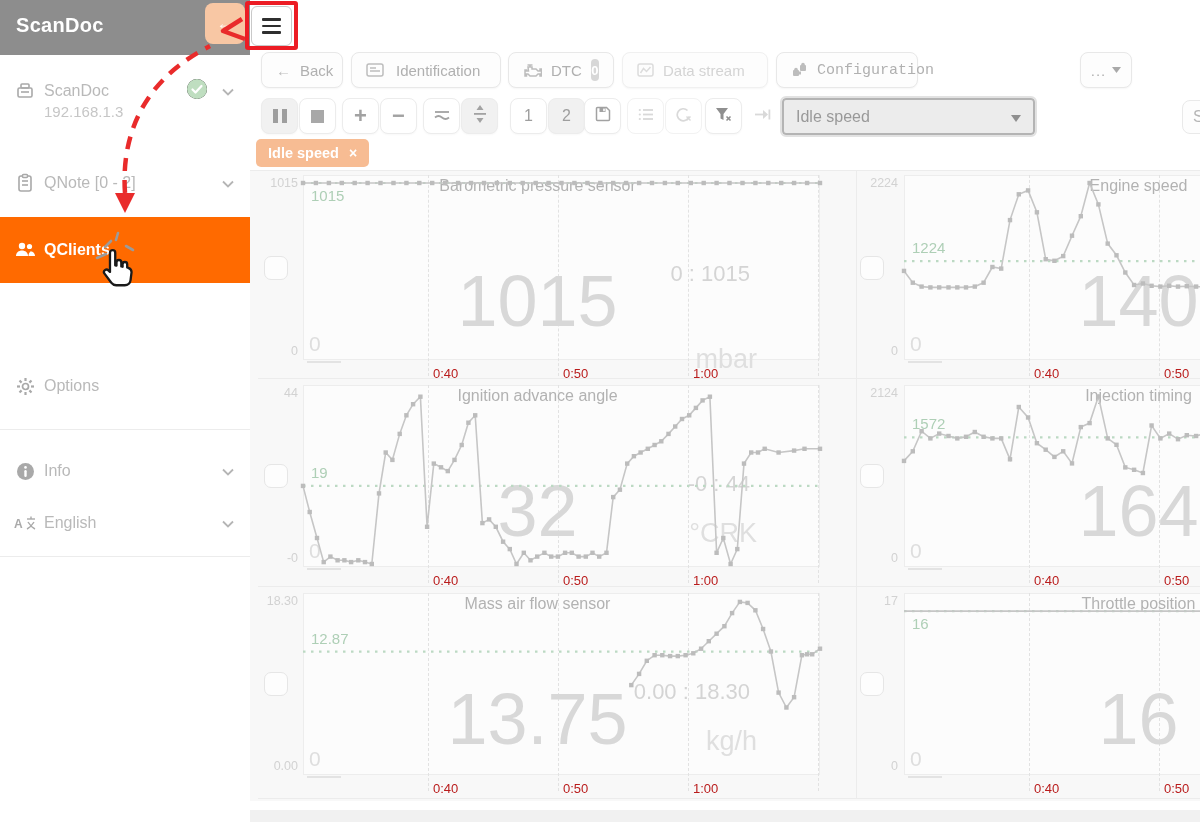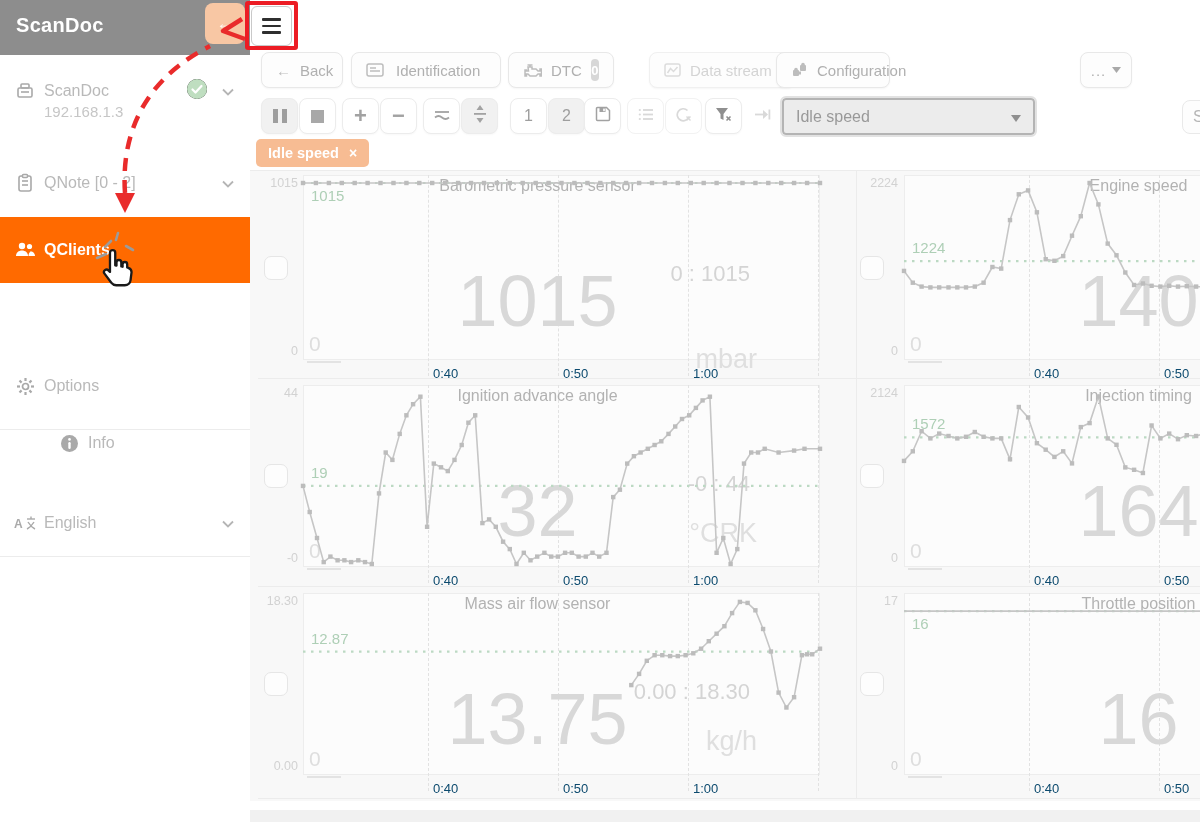--- a/index.html
+++ b/index.html
@@ -16,21 +16,21 @@
   .side-item.active{background:#ff6a00;color:#fff;font-weight:bold;height:66px;}
   .side-item.active .ic{color:#fff;}
   .chev{position:absolute;right:16px;color:#b5b5b5;}
   .divider{position:absolute;left:0;width:250px;height:1px;background:#ececec;}
 
   
   .btn{position:absolute;top:52px;height:36px;border:1px solid #e8e8e8;background:#fdfdfd;border-radius:8px;
        display:flex;align-items:center;gap:9px;padding:0 14px;box-sizing:border-box;color:#b0b0b0;font-size:15px;
        box-shadow:0 1px 2px rgba(0,0,0,.04);white-space:nowrap;}
   .btn .bic{display:flex;color:#bdbdbd;}
-  .btn.dim{color:#d4d4d4;border-color:#f0f0f0;margin-left:27px;}
+  .btn.dim{color:#d4d4d4;border-color:#f0f0f0;}
   .btn.dim .bic{color:#dcdcdc;}
   .badge{width:22px;height:22px;border-radius:11px;background:#d7d7d7;color:#fff;font-size:13px;font-weight:bold;
          display:flex;align-items:center;justify-content:center;}
 
   
   .tb{position:absolute;top:98px;width:37px;height:36px;border:1px solid #ececec;background:#fff;border-radius:8px;
       display:flex;align-items:center;justify-content:center;color:#9e9e9e;font-size:16px;box-sizing:border-box;
       box-shadow:0 1px 2px rgba(0,0,0,.03);}
   .tb.pressed{background:#f1f1f1;}
   .tb.dis{color:#d9d9d9;border-color:#f2f2f2;box-shadow:none;}
@@ -56,21 +56,21 @@
   .plot{position:absolute;background:#fcfcfc;border:1px solid #ededed;box-sizing:border-box;}
   .gline{position:absolute;width:1px;border-left:1px dashed #e2e2e2;}
   .c-title{position:absolute;text-align:center;font-size:16px;color:#b2b2b2;white-space:nowrap;z-index:3;}
   .c-big{position:absolute;text-align:center;font-size:72px;color:#d8d8d8;line-height:1;white-space:nowrap;z-index:2;}
   .c-range{position:absolute;text-align:right;font-size:22px;color:#d4d4d4;z-index:2;white-space:nowrap;}
   .c-unit{position:absolute;text-align:right;font-size:27px;color:#dfdfdf;z-index:2;white-space:nowrap;}
   .c-ymax,.c-ymin{position:absolute;width:60px;text-align:right;font-size:12.5px;color:#d2d2d2;}
   .c-green{position:absolute;font-size:15px;color:#aecfb6;z-index:2;}
   .c-zero{position:absolute;font-size:21px;color:#dedede;z-index:2;}
   .c-zline{position:absolute;height:2px;background:#e3e3e3;}
-  .c-tick{position:absolute;font-size:13px;color:#0c4a6e;}
+  .c-tick{position:absolute;font-size:13px;color:#b91c1c;}
   .cbx{position:absolute;width:24px;height:24px;border:1.5px solid #e6e6e6;border-radius:7px;background:#fdfdfd;box-sizing:border-box;}
   .csvg{position:absolute;z-index:4;overflow:visible;}
   .scrollstrip{position:absolute;left:250px;top:810px;width:950px;height:12px;background:#f1f1f1;}
 
   
   .ghostbtn{position:absolute;left:205px;top:3px;width:40px;height:41px;border-radius:8px;background:#f8c7a4;
             display:flex;align-items:center;justify-content:center;color:rgba(255,255,255,.85);font-size:18px;z-index:79;}
   .hamb{position:absolute;left:251px;top:6px;width:41px;height:40px;background:#fff;border:1px solid #c9c9c9;border-radius:6px;
         display:flex;flex-direction:column;justify-content:center;align-items:center;gap:4px;box-sizing:border-box;z-index:80;}
   .hamb i{display:block;width:19px;height:2.6px;background:#2f2f2f;border-radius:1px;}
@@ -166,21 +166,21 @@
               <line x1="3.5" y1="15.5" x2="5.6" y2="13.4"></line>
               <line x1="13.4" y1="5.6" x2="15.5" y2="3.5"></line>
             </g>
         </svg>
       </span>
       <span>Options</span>
     </div>
 
     <div class="divider" style="top:374px;"></div>
 
-    <div class="side-item" style="top:368px;padding-left:44px;">
+    <div class="side-item" style="top:396px;">
       <span class="ic">
         <svg width="19" height="19" viewBox="0 0 19 19">
             <circle cx="9.5" cy="9.5" r="8.5" fill="#a9a9a9"></circle>
             <circle cx="9.5" cy="5.4" r="1.3" fill="#fff"></circle>
             <rect x="8.3" y="8" width="2.4" height="7" rx="1.2" fill="#fff"></rect>
           </svg>
       </span>
       <span>Info</span>
       <span class="chev">
         <svg width="12" height="8" viewBox="0 0 12 8" fill="none" stroke="#b5b5b5" stroke-width="1.8">
@@ -239,21 +239,21 @@
   </div>
   <div class="btn dim" style="left:622px;width:146px;">
     <span class="bic">
       <svg width="17" height="14" viewBox="0 0 17 14" fill="none" stroke="#dcdcdc" stroke-width="1.5">
           <rect x="1" y="1" width="15" height="12" rx="2"></rect>
           <polyline points="3.5,10 6.5,5.5 9.5,8.5 13.5,4"></polyline>
         </svg>
     </span>
     <span>Data stream</span>
   </div>
-  <div class="btn" style="left:776px;width:114px;">
+  <div class="btn" style="left:776px;width:142px;font-family:Liberation Mono, monospace;">
     <span class="bic">
       <svg width="17" height="16" viewBox="0 0 17 16" fill="#bdbdbd">
           <rect x="2" y="8" width="6" height="6" rx="1"></rect>
           <circle cx="5" cy="7.5" r="1.8"></circle>
           <rect x="9" y="3" width="6" height="6" rx="1"></rect>
           <circle cx="12" cy="2.6" r="1.8"></circle>
           <rect x="7" y="9.5" width="3" height="3"></rect>
         </svg>
     </span>
     <span>Configuration</span>

